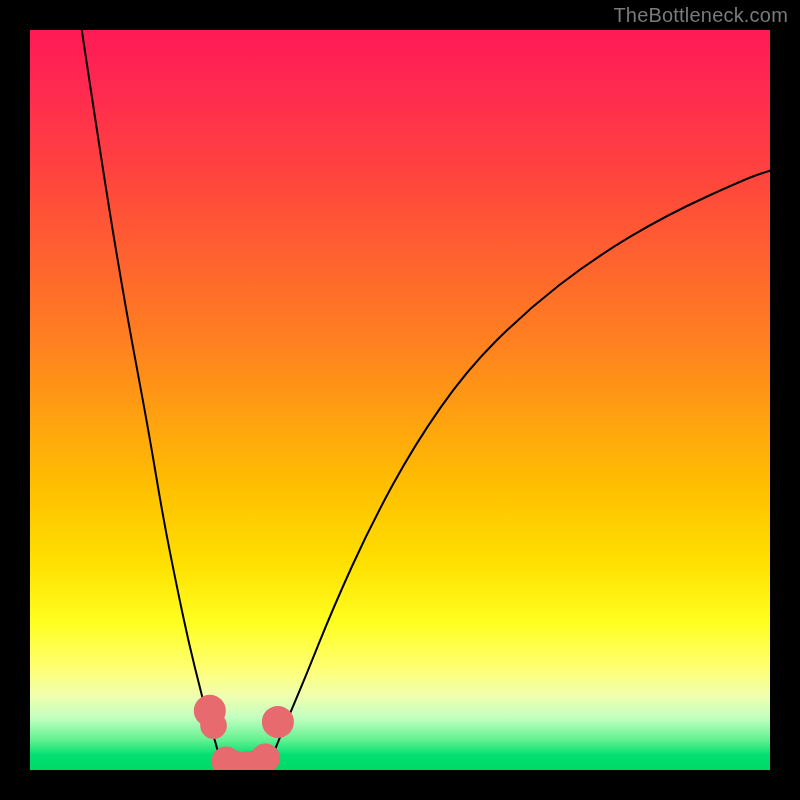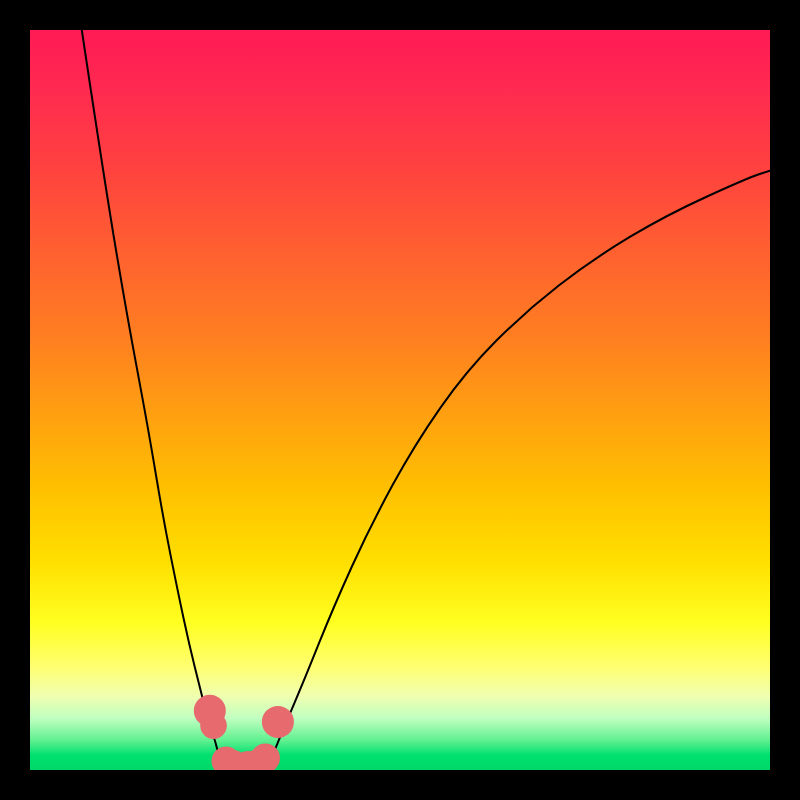--- a/index.html
+++ b/index.html
@@ -58,20 +58,21 @@
     color: #7a7a7a;
     font-size: 20px;
     letter-spacing: 0.2px;
     font-weight: 500;
   }
 </style>
 </head>
 <body>
 
 <div class="frame">
+  <div class="watermark">TheBottleneck.com</div>
 
   <div class="plot">
     <div class="gradient"></div>
     <svg class="curve" viewBox="0 0 740 740" preserveAspectRatio="none">
       <path id="curve-path" fill="none" stroke="#000" stroke-width="2" stroke-linecap="round" stroke-linejoin="round" d="M 51.80 0.00 Q 74.00 148.00 85.10 214.60 Q 96.20 281.20 107.30 340.40 Q 118.40 399.60 125.80 444.00 Q 133.20 488.40 140.60 525.40 Q 148.00 562.40 153.55 588.30 Q 159.10 614.20 164.65 636.40 Q 170.20 658.60 173.90 673.40 Q 177.60 688.20 181.30 699.30 Q 185.00 710.40 186.85 717.80 Q 188.70 725.20 190.55 728.90 Q 192.40 732.60 196.10 736.30 Q 199.80 740.00 199.80 740.00 Q 199.80 740.00 203.50 740.00 Q 207.20 740.00 210.90 740.00 Q 214.60 740.00 218.30 740.00 Q 222.00 740.00 225.70 740.00 Q 229.40 740.00 233.10 740.00 Q 236.80 740.00 236.80 740.00 Q 236.80 740.00 244.20 721.50 Q 251.60 703.00 262.70 677.10 Q 273.80 651.20 288.60 614.20 Q 303.40 577.20 321.90 536.50 Q 340.40 495.80 362.60 455.10 Q 384.80 414.40 410.70 377.40 Q 436.60 340.40 466.20 310.80 Q 495.80 281.20 529.10 255.30 Q 562.40 229.40 599.40 207.20 Q 636.40 185.00 677.10 166.50 Q 717.80 148.00 728.90 144.30 L 740.00 140.60"></path>
       <g id="markers">
           <circle cx="179.82" cy="680.80" r="15.99" fill="#e76a6f" stroke="#c94a50" stroke-width="0"></circle>
           <circle cx="183.52" cy="695.60" r="13.32" fill="#e76a6f" stroke="#c94a50" stroke-width="0"></circle>
           <circle cx="196.10" cy="731.12" r="14.66" fill="#e76a6f" stroke="#c94a50" stroke-width="0"></circle>
           <circle cx="203.50" cy="734.82" r="14.66" fill="#e76a6f" stroke="#c94a50" stroke-width="0"></circle>

